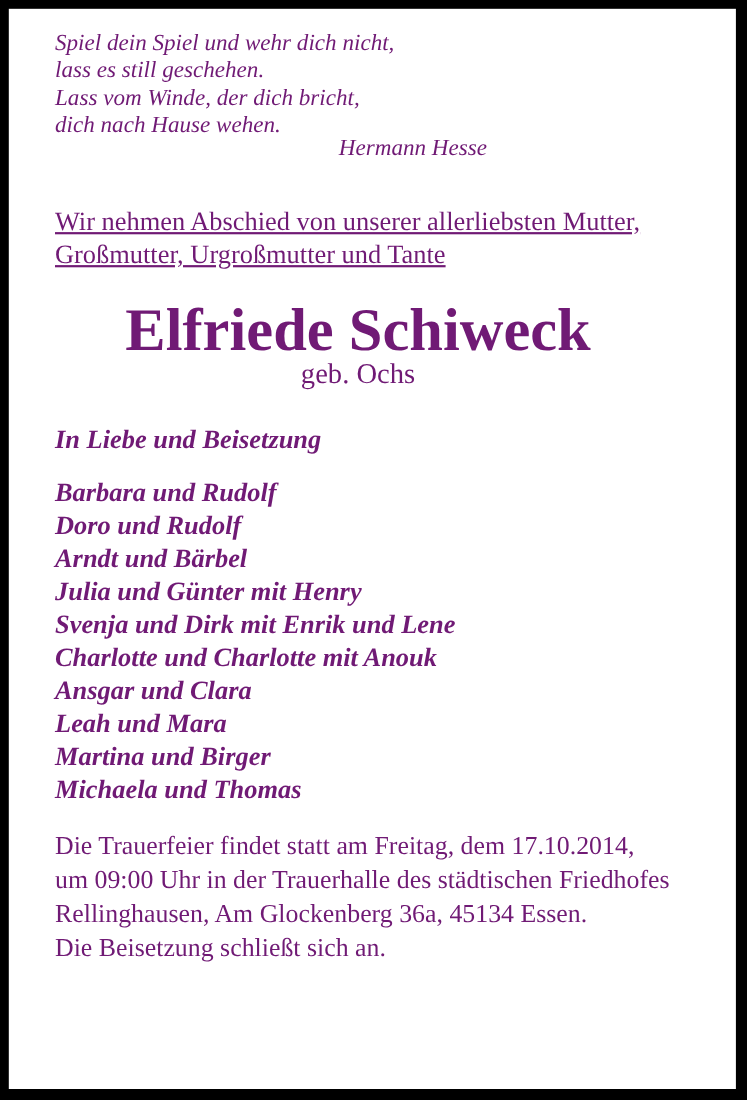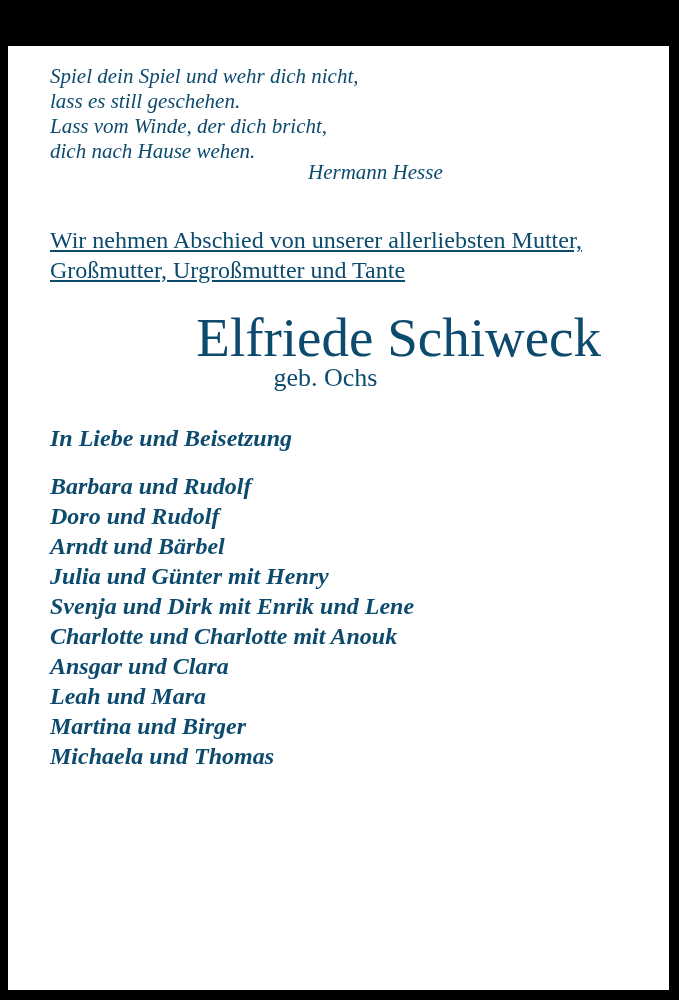--- a/index.html
+++ b/index.html
@@ -14,23 +14,22 @@
     background: #000;
     overflow: hidden;
   }
   .page {
     position: absolute;
     left: 8px;
     top: 8px;
     right: 10px;
     bottom: 10px;
     background: #ffffff;
-    color: #0c4a6e;
+    color: #701a75;
     font-family: "Liberation Serif", serif;
-    margin-top: 38px;
   }
   .content {
     padding: 18px 68px 0 42px;
   }
   .line { white-space: nowrap; }
 
   .quote {
     font-style: italic;
     font-size: 21px;
     line-height: 25px;
@@ -45,23 +44,23 @@
   }
   .intro {
     font-size: 24px;
     line-height: 30px;
     margin-top: 40px;
     text-decoration: underline;
   }
   .name {
     font-size: 55px;
     line-height: 58px;
-    font-weight: normal;
+    font-weight: bold;
     margin: 24px 0 0 0;
-    text-align: right;
+    text-align: center;
     white-space: nowrap;
   }
   .maiden {
     font-size: 26px;
     line-height: 30px;
     margin-top: -4px;
     text-align: center;
   }
   .dates {
     font-size: 24px;
@@ -127,16 +126,22 @@
           <div class="line">Arndt und Bärbel</div>
           <div class="line">Julia und Günter mit Henry</div>
           <div class="line">Svenja und Dirk mit Enrik und Lene</div>
           <div class="line">Charlotte und Charlotte mit Anouk</div>
           <div class="line">Ansgar und Clara</div>
           <div class="line">Leah und Mara</div>
           <div class="line">Martina und Birger</div>
           <div class="line">Michaela und Thomas</div>
         </div>
 
+      <div class="funeral">
+          <div class="line">Die Trauerfeier findet statt am Freitag, dem 17.10.2014,</div>
+          <div class="line">um 09:00 Uhr in der Trauerhalle des städtischen Friedhofes</div>
+          <div class="line">Rellinghausen, Am Glockenberg 36a, 45134 Essen.</div>
+          <div class="line">Die Beisetzung schließt sich an.</div>
+        </div>
 
     </div>
   </div>
 </div>
 
 </body></html>

